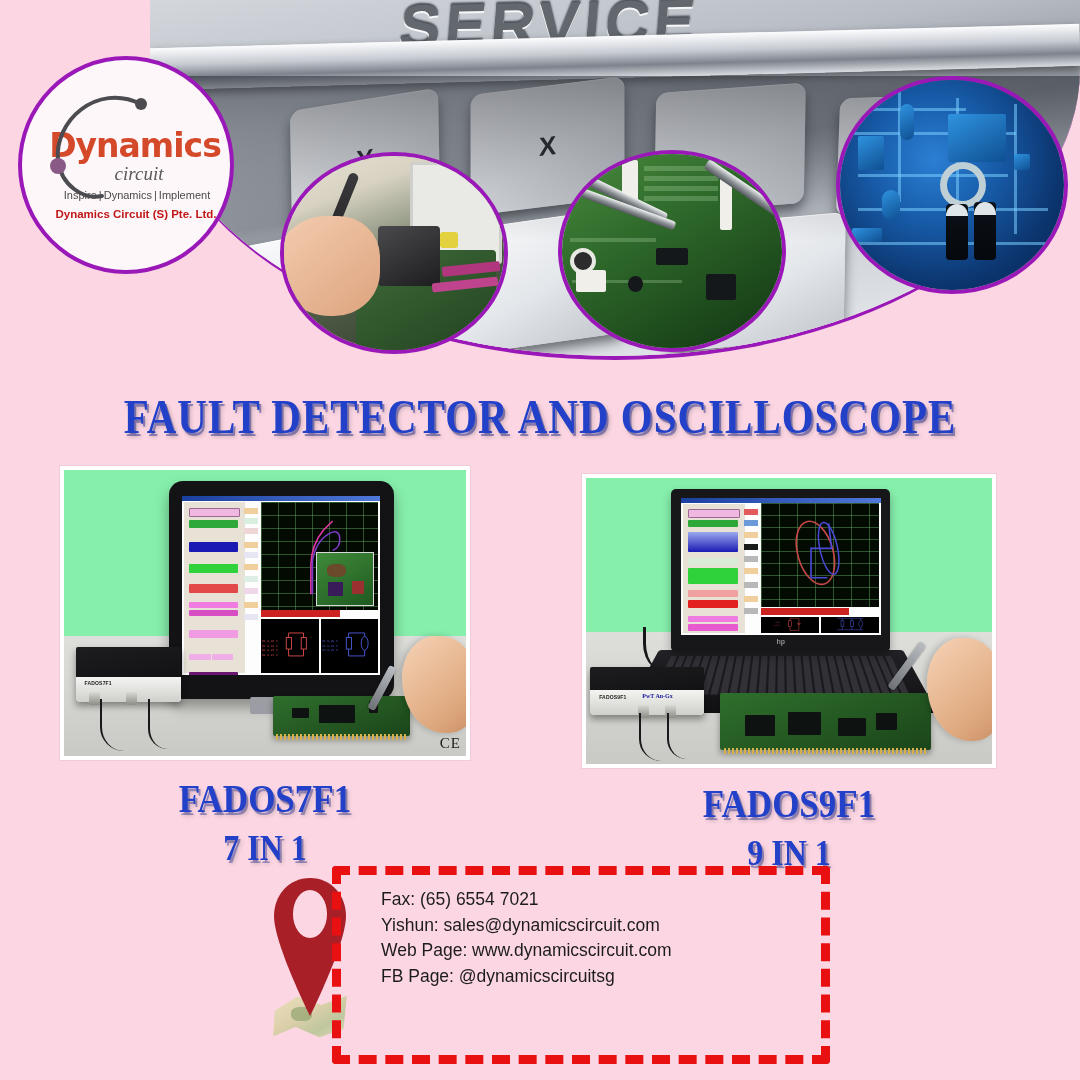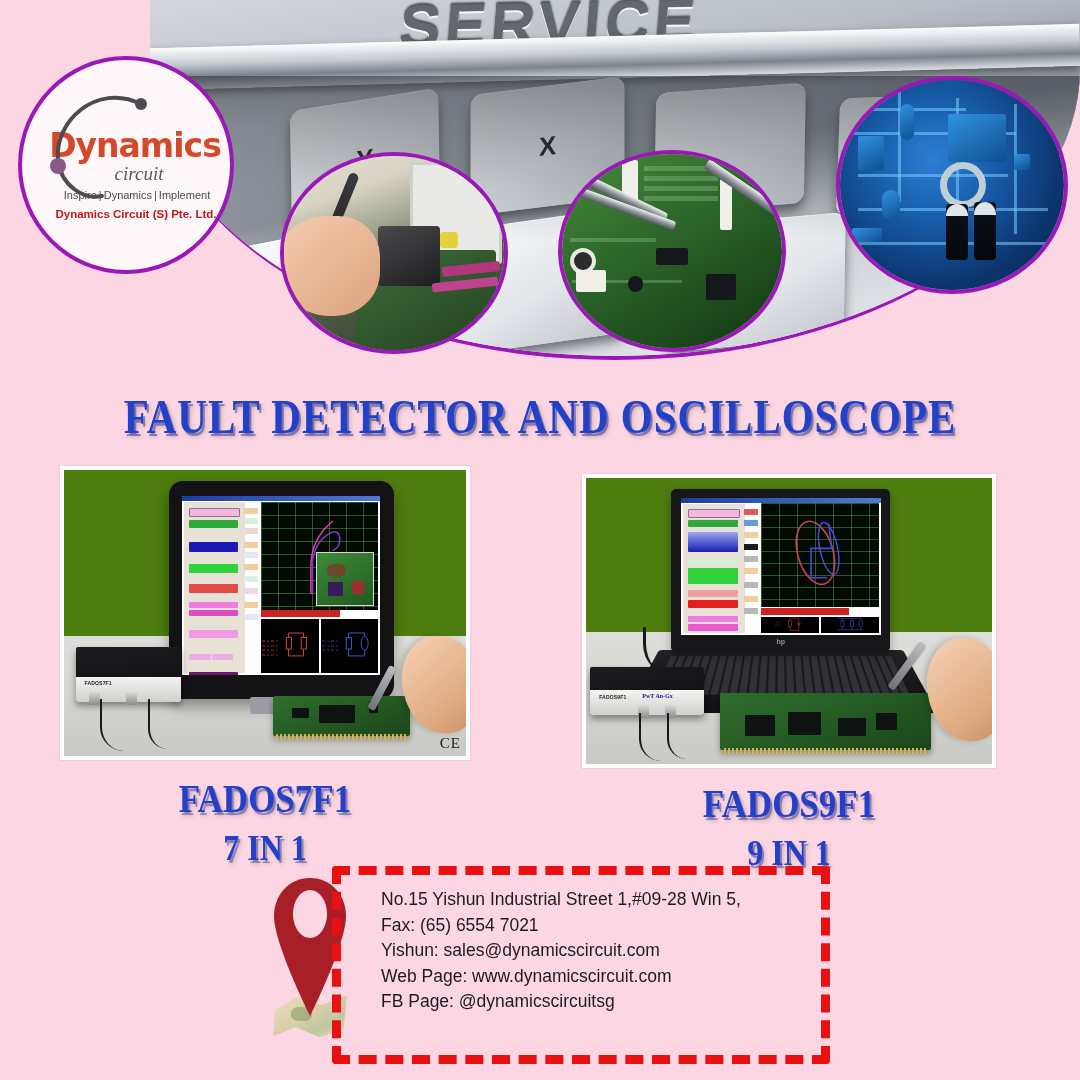--- a/index.html
+++ b/index.html
@@ -142,21 +142,21 @@
 
   
   .product-photo{
     position:absolute;background:#fff;border:4px solid #fff;
     box-sizing:border-box;overflow:hidden;
     box-shadow:0 0 0 1px rgba(0,0,0,.05);
   }
   #photo-left {left:60px; top:466px;width:410px;height:294px;}
   #photo-right{left:582px;top:474px;width:414px;height:294px;}
 
-  .scene{position:absolute;inset:0;background:#4d7c0f;}
+  .scene{position:absolute;inset:0;background:#86efac;}
   .desk{position:absolute;left:0;bottom:0;width:100%;height:42%;
         background:linear-gradient(180deg,#dededa,#c9c9c5);}
 
   
   .sw{position:absolute;background:#fdfdfd;overflow:hidden;}
   .sw-title{position:absolute;left:0;top:0;width:100%;height:5px;
             background:linear-gradient(90deg,#1b3f9e,#4f78d8);}
   .sw-side{position:absolute;left:2px;top:6px;bottom:2px;width:31%;background:#e8e2d6;}
   .sw-btn{position:absolute;left:8%;width:80%;border-radius:1px;}
   .sw-grid{position:absolute;background:#020a02;
@@ -552,21 +552,20 @@
   <div class="pin-wrap">
     <div class="pin-map"></div>
     <svg viewBox="0 0 96 150" style="position:absolute;left:0;top:0;width:96px;height:150px;">
       <path d="M48 4 C26 4 12 22 12 42 C12 70 48 142 48 142 C48 142 84 70 84 42 C84 22 70 4 48 4 Z" fill="#a81f28"></path>
       <ellipse cx="48" cy="40" rx="17" ry="24" fill="#fcd7e3"></ellipse>
     </svg>
   </div>
 
   <div class="contact-box">
     <div class="contact-lines">
-      <div>No.15 Yishun Industrial Street 1,#09-28 Win 5,</div>
       <div>Fax: (65) 6554 7021</div>
       <div>Yishun: sales@dynamicscircuit.com</div>
       <div>Web Page: www.dynamicscircuit.com</div>
       <div>FB Page: @dynamicscircuitsg</div>
     </div>
   </div>
 
 </div>
 
 </body></html>

